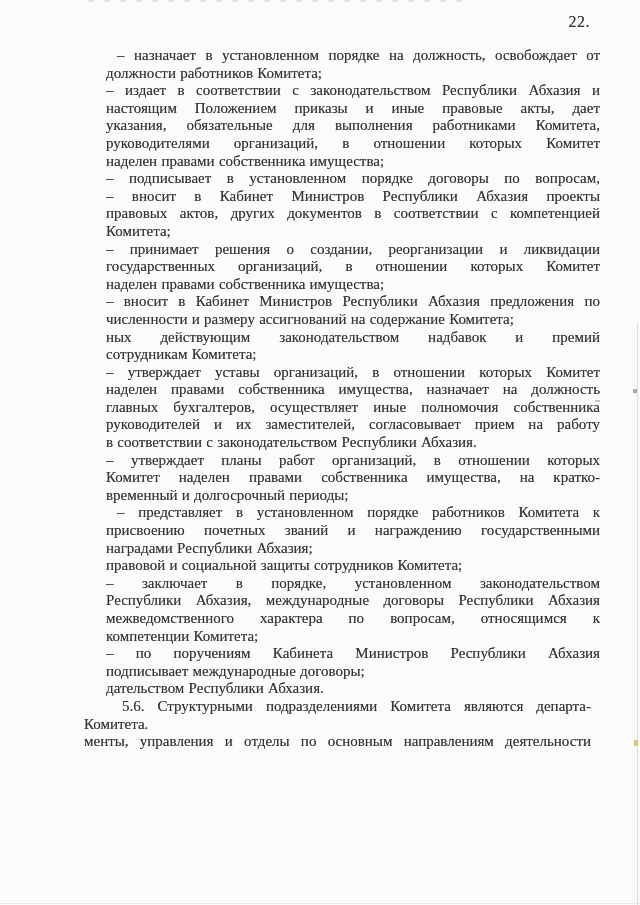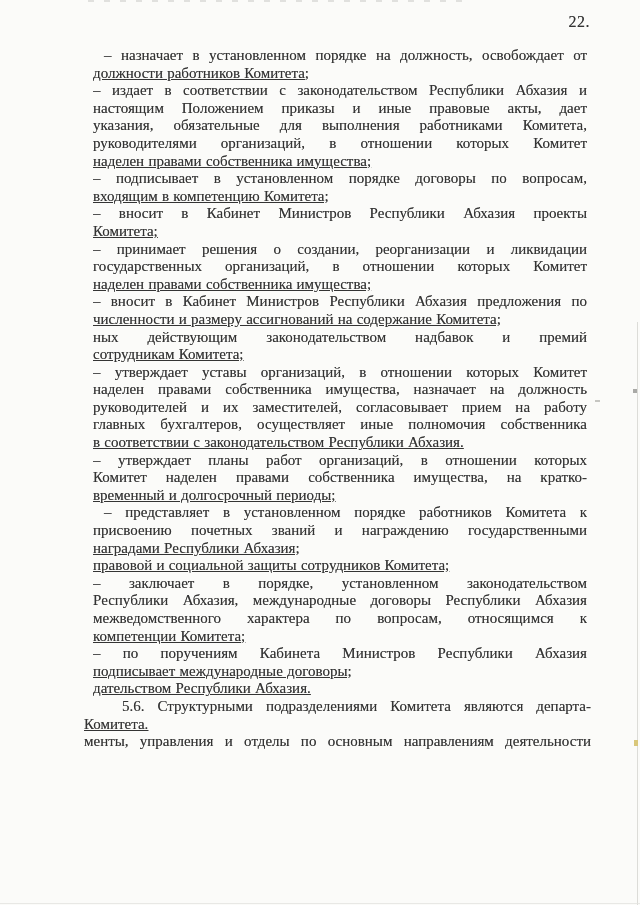--- a/index.html
+++ b/index.html
@@ -22,31 +22,31 @@
     letter-spacing: 0.5px;
   }
   .body-text {
     position: absolute;
     left: 84px;
     top: 47px;
     width: 507px;
     font-size: 15px;
     line-height: 17.6px;
   }
-  .bullets { margin-left: 9px; width: 494px; }
+  .bullets { margin-left: 22px; width: 494px; }
   .para { margin: 0; padding: 0; }
   .line {
     text-align: justify;
     text-align-last: justify;
     word-spacing: 0.5px;
     white-space: normal;
     height: 17.6px;
     overflow: hidden;
   }
-  .line.last { text-align-last: left; text-decoration: underline; }
+  .line.last { text-align-last: left; }
   .line.indent { text-indent: 11px; }
   .closing .line:first-child { text-indent: 38px; }
   
   .top-marks {
     position: absolute; top: 0; left: 88px; width: 380px; height: 2px;
     background: repeating-linear-gradient(90deg, #b9b9b6 0 6px, transparent 6px 16px);
     opacity: 0.4;
   }
   .edge-line-right {
     position: absolute; top: 322px; right: 2px; width: 1px; height: 583px;
@@ -72,44 +72,44 @@
         </div>
         <div class="para">
           <div class="line">– издает в соответствии с законодательством Республики Абхазия и</div>
           <div class="line">настоящим Положением приказы и иные правовые акты, дает</div>
           <div class="line">указания, обязательные для выполнения работниками Комитета,</div>
           <div class="line">руководителями организаций, в отношении которых Комитет</div>
           <div class="line last">наделен правами собственника имущества;</div>
         </div>
         <div class="para">
           <div class="line">– подписывает в установленном порядке договоры по вопросам,</div>
-          <div class="line last">входящим в компетенцию Комитета;</div>
         </div>
         <div class="para">
           <div class="line">– вносит в Кабинет Министров Республики Абхазия проекты</div>
+          <div class="line">правовых актов, других документов в соответствии с компетенцией</div>
           <div class="line last">Комитета;</div>
         </div>
         <div class="para">
           <div class="line">– принимает решения о создании, реорганизации и ликвидации</div>
           <div class="line">государственных организаций, в отношении которых Комитет</div>
           <div class="line last">наделен правами собственника имущества;</div>
         </div>
         <div class="para">
           <div class="line">– вносит в Кабинет Министров Республики Абхазия предложения по</div>
           <div class="line last">численности и размеру ассигнований на содержание Комитета;</div>
         </div>
         <div class="para">
           <div class="line">ных действующим законодательством надбавок и премий</div>
           <div class="line last">сотрудникам Комитета;</div>
         </div>
         <div class="para">
           <div class="line">– утверждает уставы организаций, в отношении которых Комитет</div>
           <div class="line">наделен правами собственника имущества, назначает на должность</div>
+          <div class="line">главных бухгалтеров, осуществляет иные полномочия собственника</div>
           <div class="line">руководителей и их заместителей, согласовывает прием на работу</div>
-          <div class="line">главных бухгалтеров, осуществляет иные полномочия собственника</div>
           <div class="line last">в соответствии с законодательством Республики Абхазия.</div>
         </div>
         <div class="para">
           <div class="line">– утверждает планы работ организаций, в отношении которых</div>
           <div class="line">Комитет наделен правами собственника имущества, на кратко-</div>
           <div class="line last">временный и долгосрочный периоды;</div>
         </div>
         <div class="para">
           <div class="line indent">– представляет в установленном порядке работников Комитета к</div>
           <div class="line">присвоению почетных званий и награждению государственными</div>

